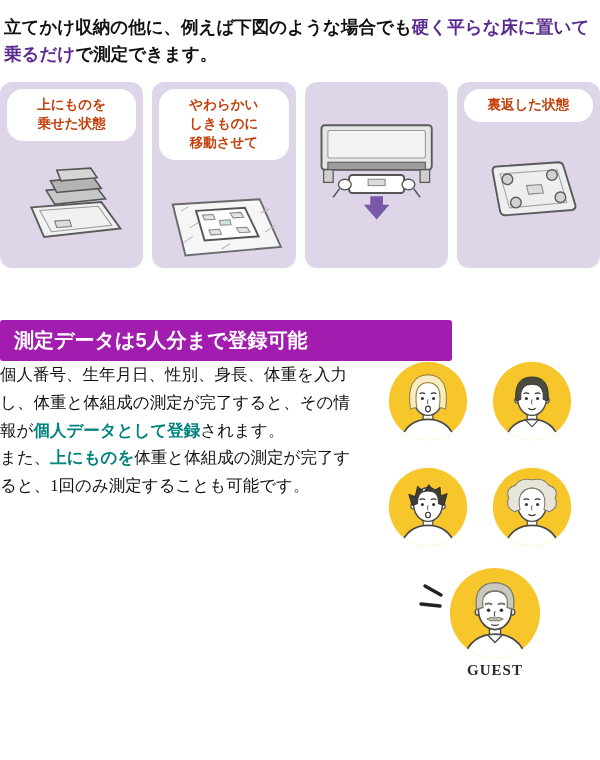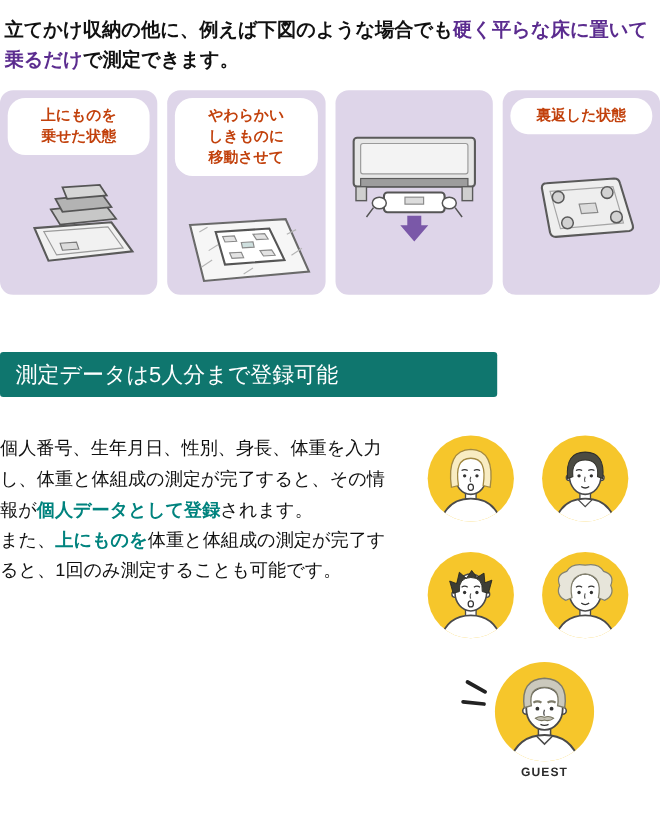--- a/index.html
+++ b/index.html
@@ -13,37 +13,37 @@
   
   .cards{display:flex;gap:9px;}
   .card{flex:1;background:#ded5e9;border-radius:12px;padding:7px;height:186px;
         display:flex;flex-direction:column;box-sizing:border-box;}
   .bubble{background:#fff;border-radius:16px;padding:7px 3px;text-align:center;
           font-size:13.5px;font-weight:700;line-height:1.4;color:#c2410c;white-space:pre-line;}
   .illus{flex:1;display:flex;align-items:center;justify-content:center;}
   .illus svg{width:100%;height:auto;max-height:106px;}
 
   
-  .section-bar{margin-top:52px;width:452px;background:#0f766e;color:#fff;font-size:20px;
-               font-weight:400;padding:7px 0 7px 14px;border-radius:3px;box-sizing:border-box;}
-
-  
-  .main{display:flex;margin-top:34px;}
+  .section-bar{margin-top:52px;width:452px;background:#a21caf;color:#fff;font-size:20px;
+               font-weight:700;padding:7px 0 7px 14px;border-radius:3px;box-sizing:border-box;}
+
+  
+  .main{display:flex;font-family:Liberation Serif, serif;}
   .text-col{width:352px;font-size:16.5px;line-height:1.68;color:#111;}
   .text-col p{margin:0;}
   .teal{color:#00837e;font-weight:700;}
 
   .avatar-col{flex:1;padding-left:8px;}
   .avatar-grid{display:grid;grid-template-columns:repeat(2,80px);column-gap:24px;row-gap:26px;justify-content:center;}
   .avatar svg{width:80px;height:80px;display:block;}
   .guest-row{display:flex;align-items:flex-start;justify-content:center;margin-top:20px;}
   .spark svg{width:26px;height:34px;margin-top:16px;margin-right:4px;}
   .guest-box{display:flex;flex-direction:column;align-items:center;}
   .guest-box .gsvg{width:92px;height:92px;display:block;}
-  .guest-label{margin-top:3px;font-size:11px;font-weight:700;letter-spacing:1px;color:#2b2b2b;}
+  .guest-label{margin-top:3px;font-size:15px;font-weight:700;letter-spacing:1px;color:#2b2b2b;}
 </style>
 </head>
 <body>
 
 <div class="page">
 
   <p class="intro"><span>立てかけ収納の他に、例えば下図のような場合でも</span><span class="hl">硬く平らな床に置いて乗るだけ</span><span>で測定できます。</span></p>
 
   <div class="cards">
 

